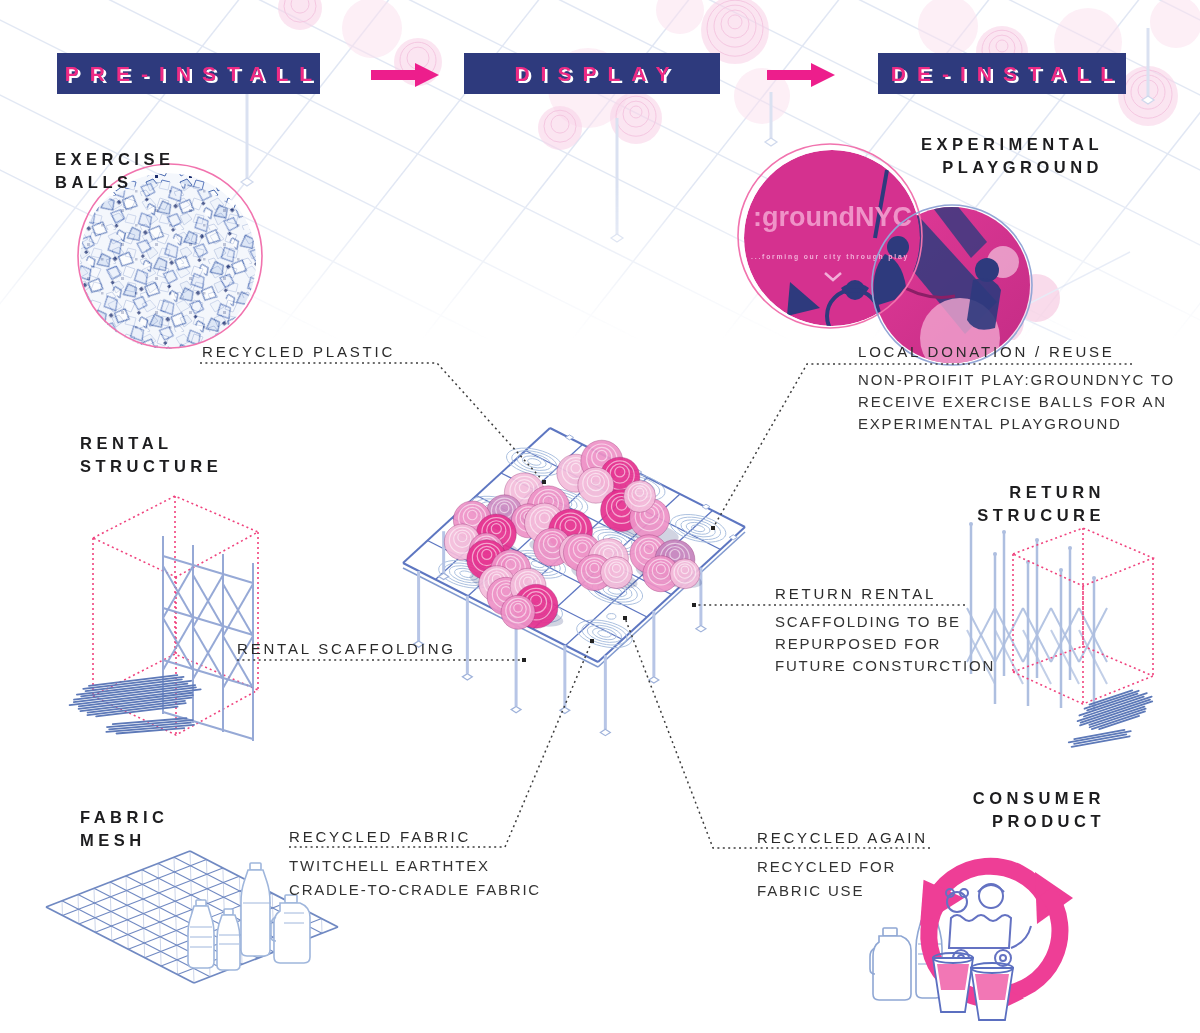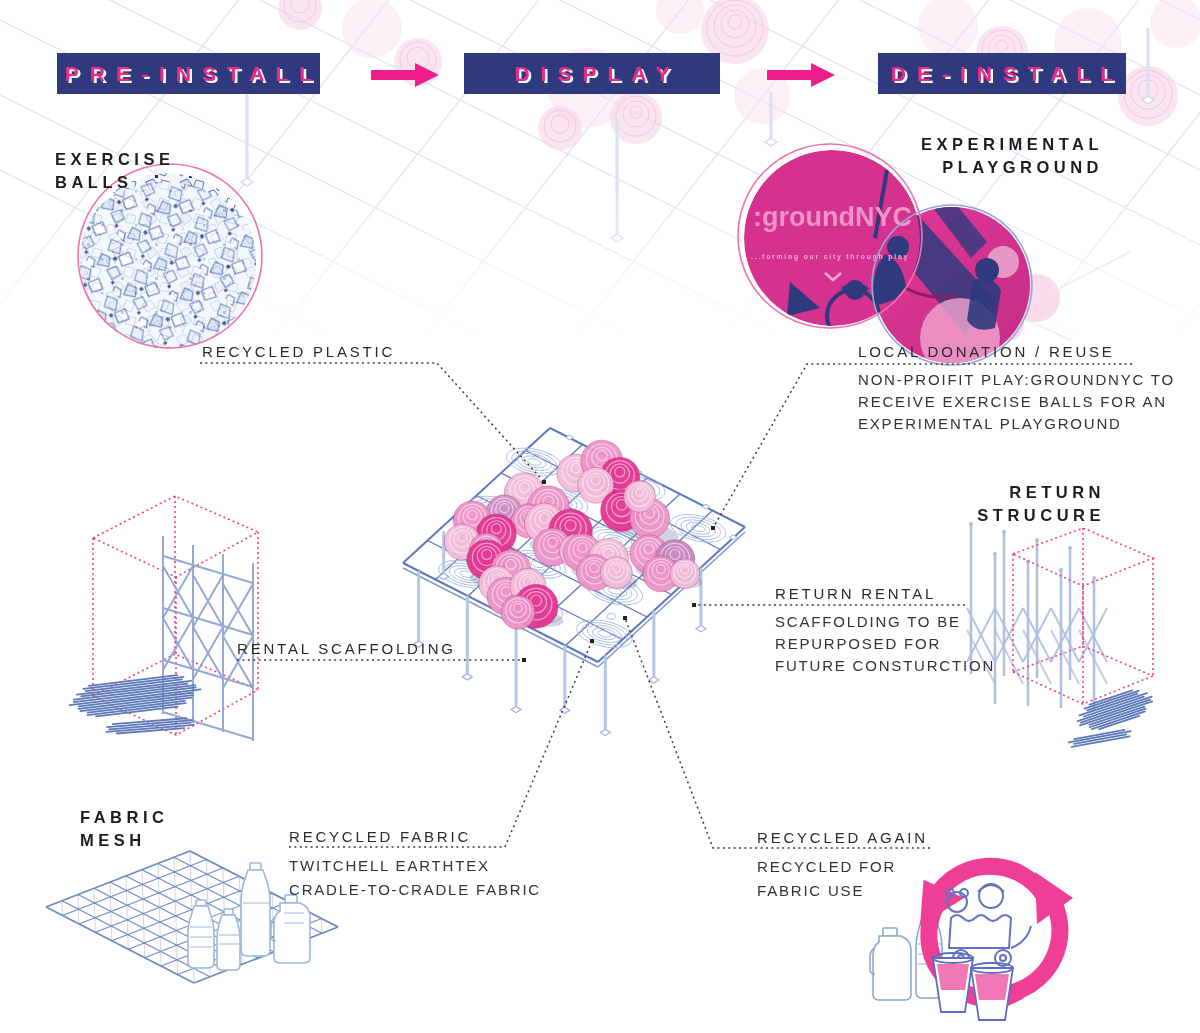--- a/index.html
+++ b/index.html
@@ -137,31 +137,39 @@
       </svg>
   </div>
   <div class="banner" style="left:862px;top:53px;width:248px;margin-left:16px;">
     <span>DE-INSTALL</span>
   </div>
 
   <div class="h" style="left:55px;top:127px;margin-top:21px;">
     <div>EXERCISE</div>
     <div>BALLS</div>
   </div>
+  <div class="h" style="left:80px;top:432px;">
+    <div>RENTAL</div>
+    <div>STRUCTURE</div>
+  </div>
   <div class="h" style="left:80px;top:806px;">
     <div>FABRIC</div>
     <div>MESH</div>
   </div>
   <div class="h hr" style="left:890px;top:133px;width:213px;">
     <div>EXPERIMENTAL</div>
     <div>PLAYGROUND</div>
   </div>
   <div class="h hr" style="left:940px;top:481px;width:165px;">
     <div>RETURN</div>
     <div>STRUCURE</div>
+  </div>
+  <div class="h hr" style="left:940px;top:787px;width:165px;">
+    <div>CONSUMER</div>
+    <div>PRODUCT</div>
   </div>
 
   <svg class="lay" style="left:72px;top:162px;" width="196" height="196" viewBox="0 0 196 196">
     <defs>
       <pattern id="flakes" width="34" height="34" patternUnits="userSpaceOnUse">
         <rect width="34" height="34" fill="#f4f7fc"></rect>
         <path d="M2,6 l8,-4 l6,7 l-9,5 z" fill="#e8eef9" stroke="#5b79bd" stroke-width="1"></path>
         <path d="M20,2 l9,3 l-4,9 l-8,-3 z" fill="#ffffff" stroke="#4a6ab0" stroke-width="1"></path>
         <path d="M6,20 l7,-3 l5,6 l-8,6 z" fill="#d7e2f4" stroke="#4a6ab0" stroke-width="1"></path>
         <path d="M22,18 l8,2 l-2,8 l-9,-2 z" fill="#eef3fb" stroke="#5b79bd" stroke-width="1"></path>

